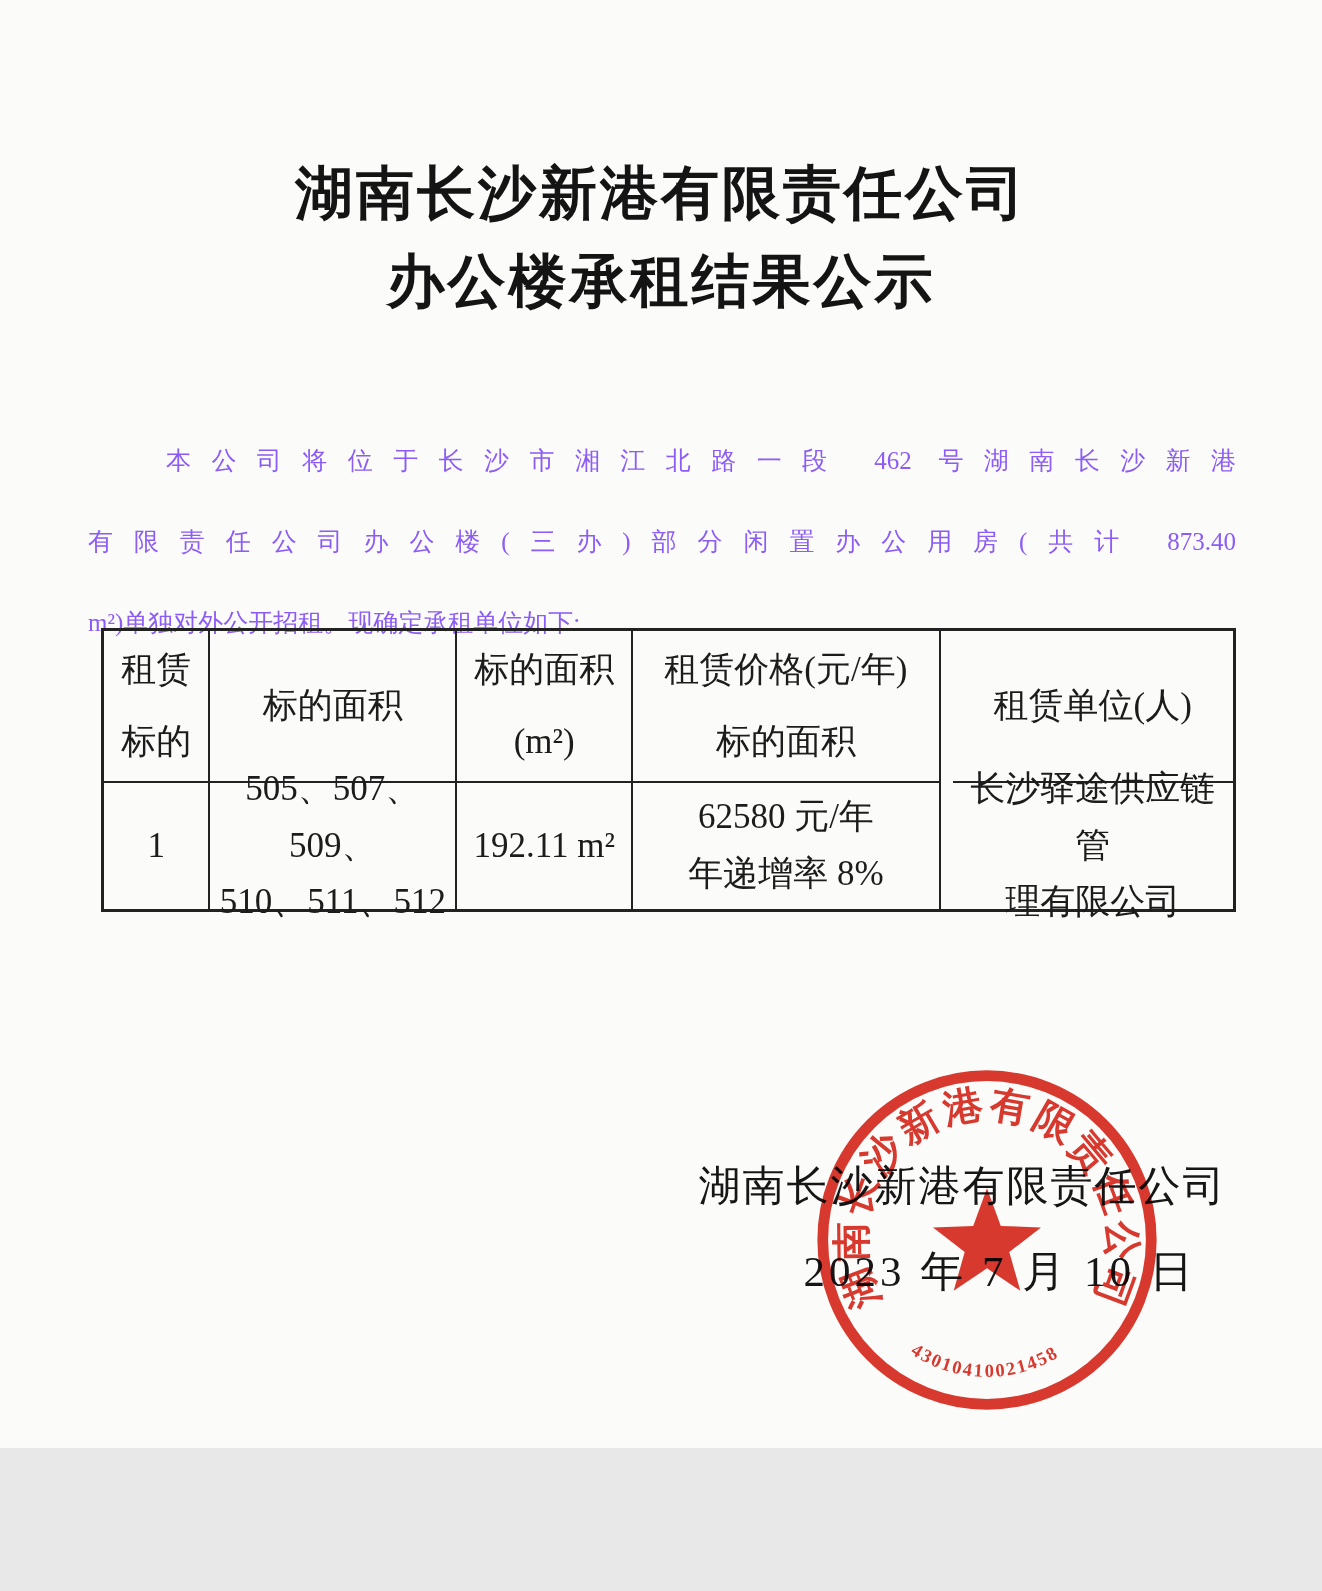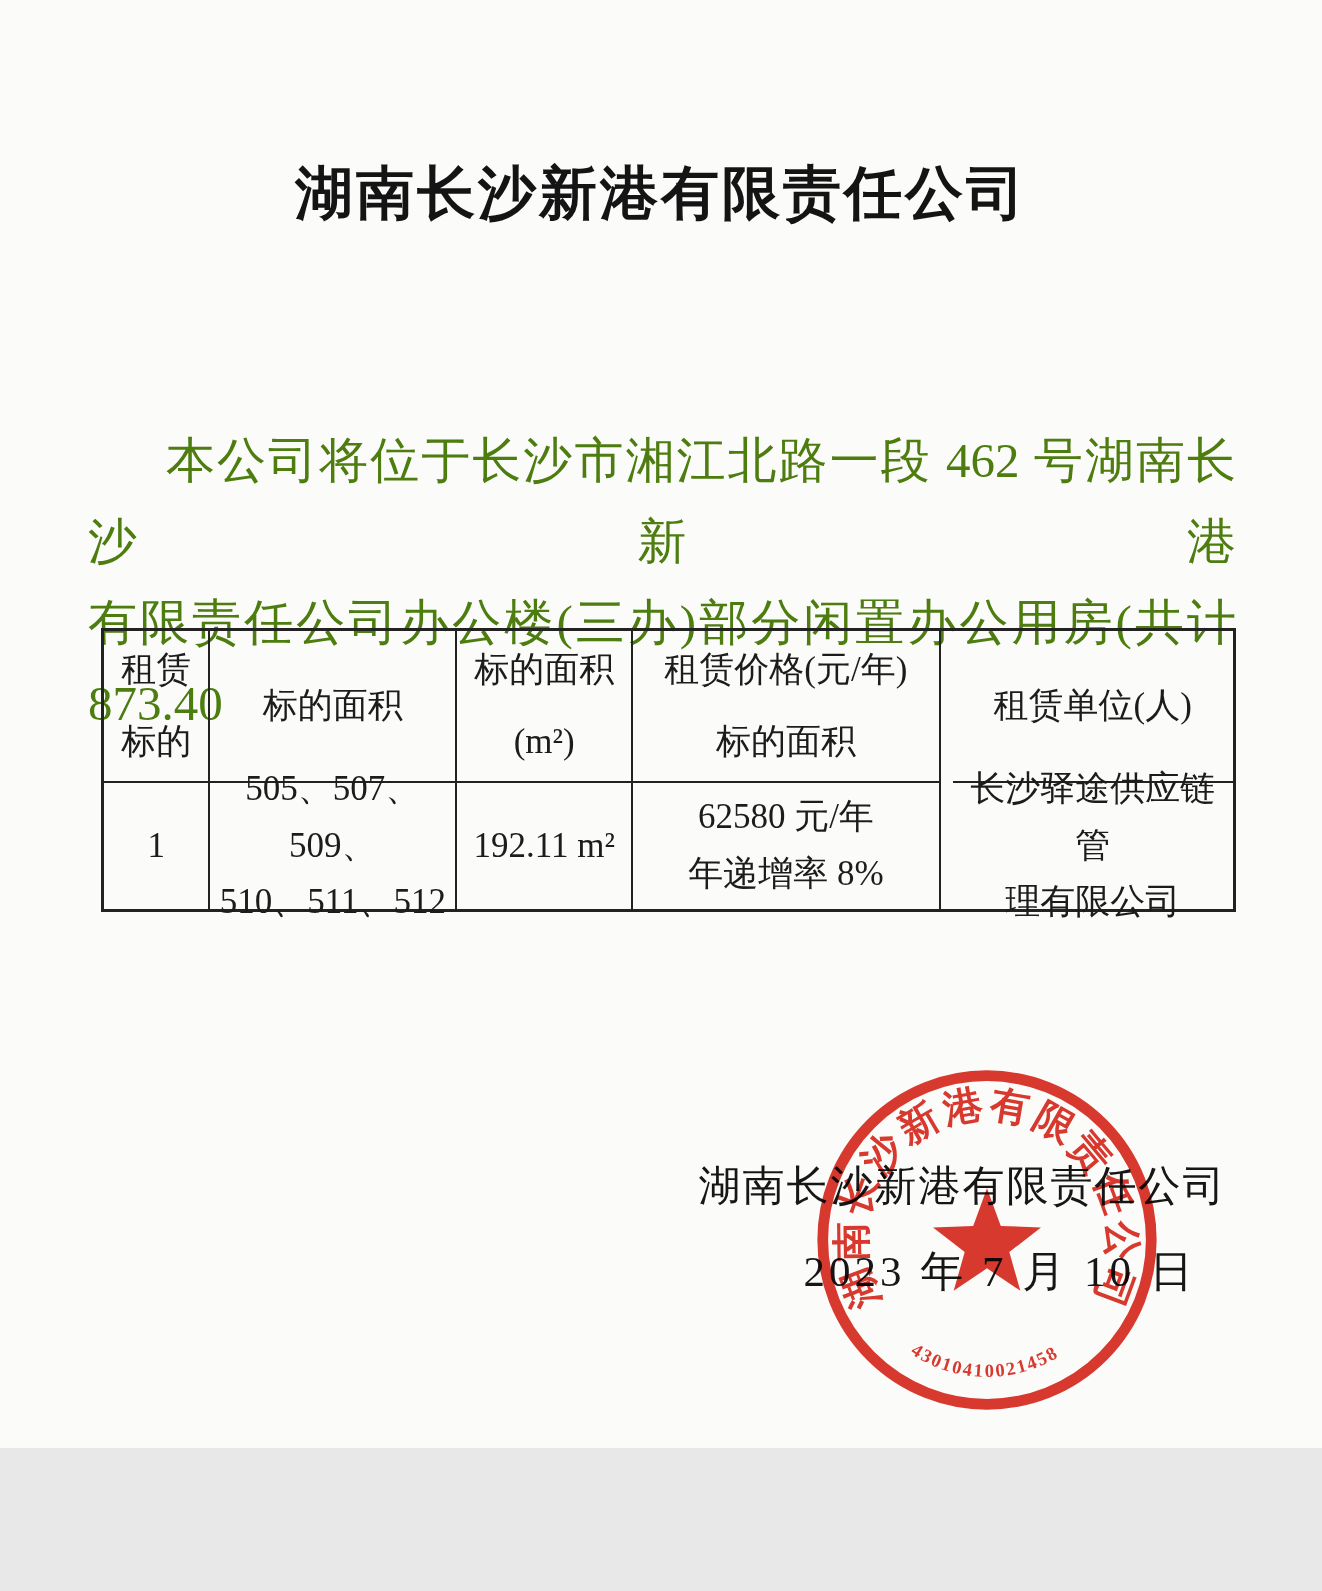--- a/index.html
+++ b/index.html
@@ -24,23 +24,23 @@
     line-height: 88px;
     letter-spacing: 3px;
     color: #141414;
   }
 
   
   .body-text {
     position: absolute;
     top: 420px; left: 88px;
     width: 1148px;
-    font-size: 49px;
+    font-size: 25px;
     line-height: 81px;
-    color: #4d7c0f;
+    color: #8b5cf6;
   }
   .body-line { text-align: justify; text-align-last: justify; }
   .body-line.first { text-indent: 78px; }
   .body-line.last { text-align-last: left; }
 
   
   .doc-table {
     position: absolute;
     top: 628px; left: 101px;
     width: 1135px;
@@ -100,25 +100,27 @@
     font-weight: 700;
   }
 </style>
 </head>
 <body>
 
 <div class="page">
 
   <div class="doc-title">
     <div>湖南长沙新港有限责任公司</div>
+    <div>办公楼承租结果公示</div>
   </div>
 
   <div class="body-text">
     <div class="body-line first">本公司将位于长沙市湘江北路一段 462 号湖南长沙新港</div>
     <div class="body-line">有限责任公司办公楼(三办)部分闲置办公用房(共计 873.40</div>
+    <div class="body-line last">m²)单独对外公开招租。现确定承租单位如下:</div>
   </div>
 
   <div class="doc-table">
     <div style="display:contents" class="row-header">
       <div class="cell">租赁
 标的</div>
       <div class="cell">标的面积</div>
       <div class="cell">标的面积
 (m²)</div>
       <div class="cell">租赁价格(元/年)

